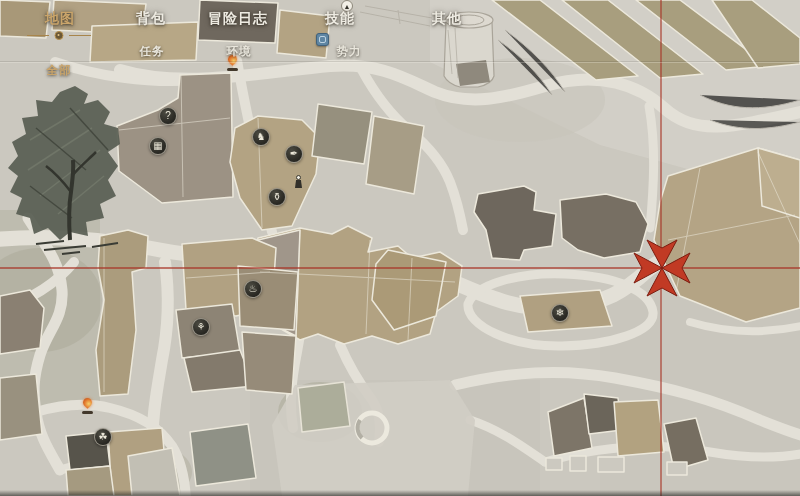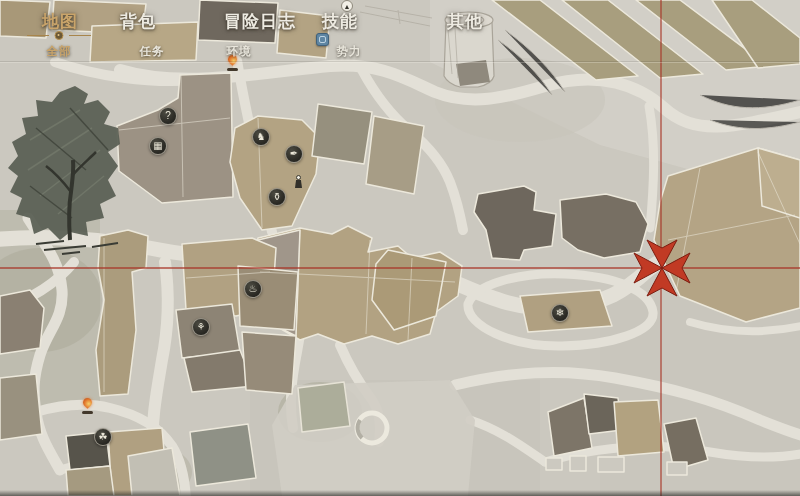--- a/index.html
+++ b/index.html
@@ -2,28 +2,28 @@
 <html><head>
 <meta charset="utf-8">
 <style>
   html,body{margin:0;padding:0;background:#111;}
   .screen{position:relative;width:800px;height:496px;overflow:hidden;
     font-family:"Liberation Sans","DejaVu Sans",sans-serif;background:#cbc8bf;}
   .screen svg{position:absolute;left:0;top:0;}
 
   
   .tab{position:absolute;top:10px;transform:translateX(-50%);
-    font-size:17px;font-weight:bold;letter-spacing:1px;color:#eeebe2;
+    font-size:14px;font-weight:bold;letter-spacing:1px;color:#eeebe2;
     text-shadow:0 1px 3px rgba(35,30,20,.75),0 0 6px rgba(35,30,20,.35);
     white-space:nowrap;cursor:pointer;}
   .tab.active{color:#c9a46a;}
   .subtab{position:absolute;top:44px;transform:translateX(-50%);
     font-size:11.5px;font-weight:bold;letter-spacing:1px;color:#e9e6dc;
     text-shadow:0 1px 3px rgba(35,30,20,.75);white-space:nowrap;cursor:pointer;}
-  .subtab.active{color:#c9a46a;}
+  .subtab.active{color:#c9a46a;margin-top:19px;}
   .ornament{position:absolute;left:59px;top:31px;transform:translateX(-50%);
     width:64px;height:9px;}
   .ornament .ln{position:absolute;top:4px;height:1px;width:22px;background:#a8854b;}
   .ornament .ln.l{left:0}.ornament .ln.r{right:0}
   .ornament .dot{position:absolute;left:50%;top:0;transform:translateX(-50%);
     width:9px;height:9px;border-radius:50%;border:1.5px solid #b8914f;background:#6b5836;box-sizing:border-box;}
   .ornament .dot::after{content:"";position:absolute;left:2px;top:2px;width:2px;height:2px;border-radius:50%;background:#e7c788;}
   .navline{position:absolute;left:0;top:62px;width:800px;height:1px;
     background:rgba(250,248,240,.26);box-shadow:0 -1px 0 rgba(40,38,30,.12);}
   .skill-badge{position:absolute;left:341px;top:0px;width:12px;height:12px;border-radius:50%;
@@ -263,24 +263,24 @@
 
   <div class="npc-figure" style="left:294px;top:175px">
     <span class="head"></span>
     <span class="body"></span>
   </div>
 
   <div class="skill-badge">▲</div>
   <div class="faction-badge"></div>
 
   <div class="tab active" style="left:60px">地图</div>
-  <div class="tab" style="left:138px">背包</div>
-  <div class="tab" style="left:260px">冒险日志</div>
+  <div class="tab" style="left:151px">背包</div>
+  <div class="tab" style="left:238px">冒险日志</div>
   <div class="tab" style="left:340px">技能</div>
-  <div class="tab" style="left:465px">其他</div>
+  <div class="tab" style="left:447px">其他</div>
 
   <div class="ornament">
     <span class="ln l"></span>
       <span class="dot"></span>
       <span class="ln r"></span>
   </div>
 
   <div class="subtab active" style="left:59px">全部</div>
   <div class="subtab" style="left:152px">任务</div>
   <div class="subtab" style="left:239px">环境</div>

